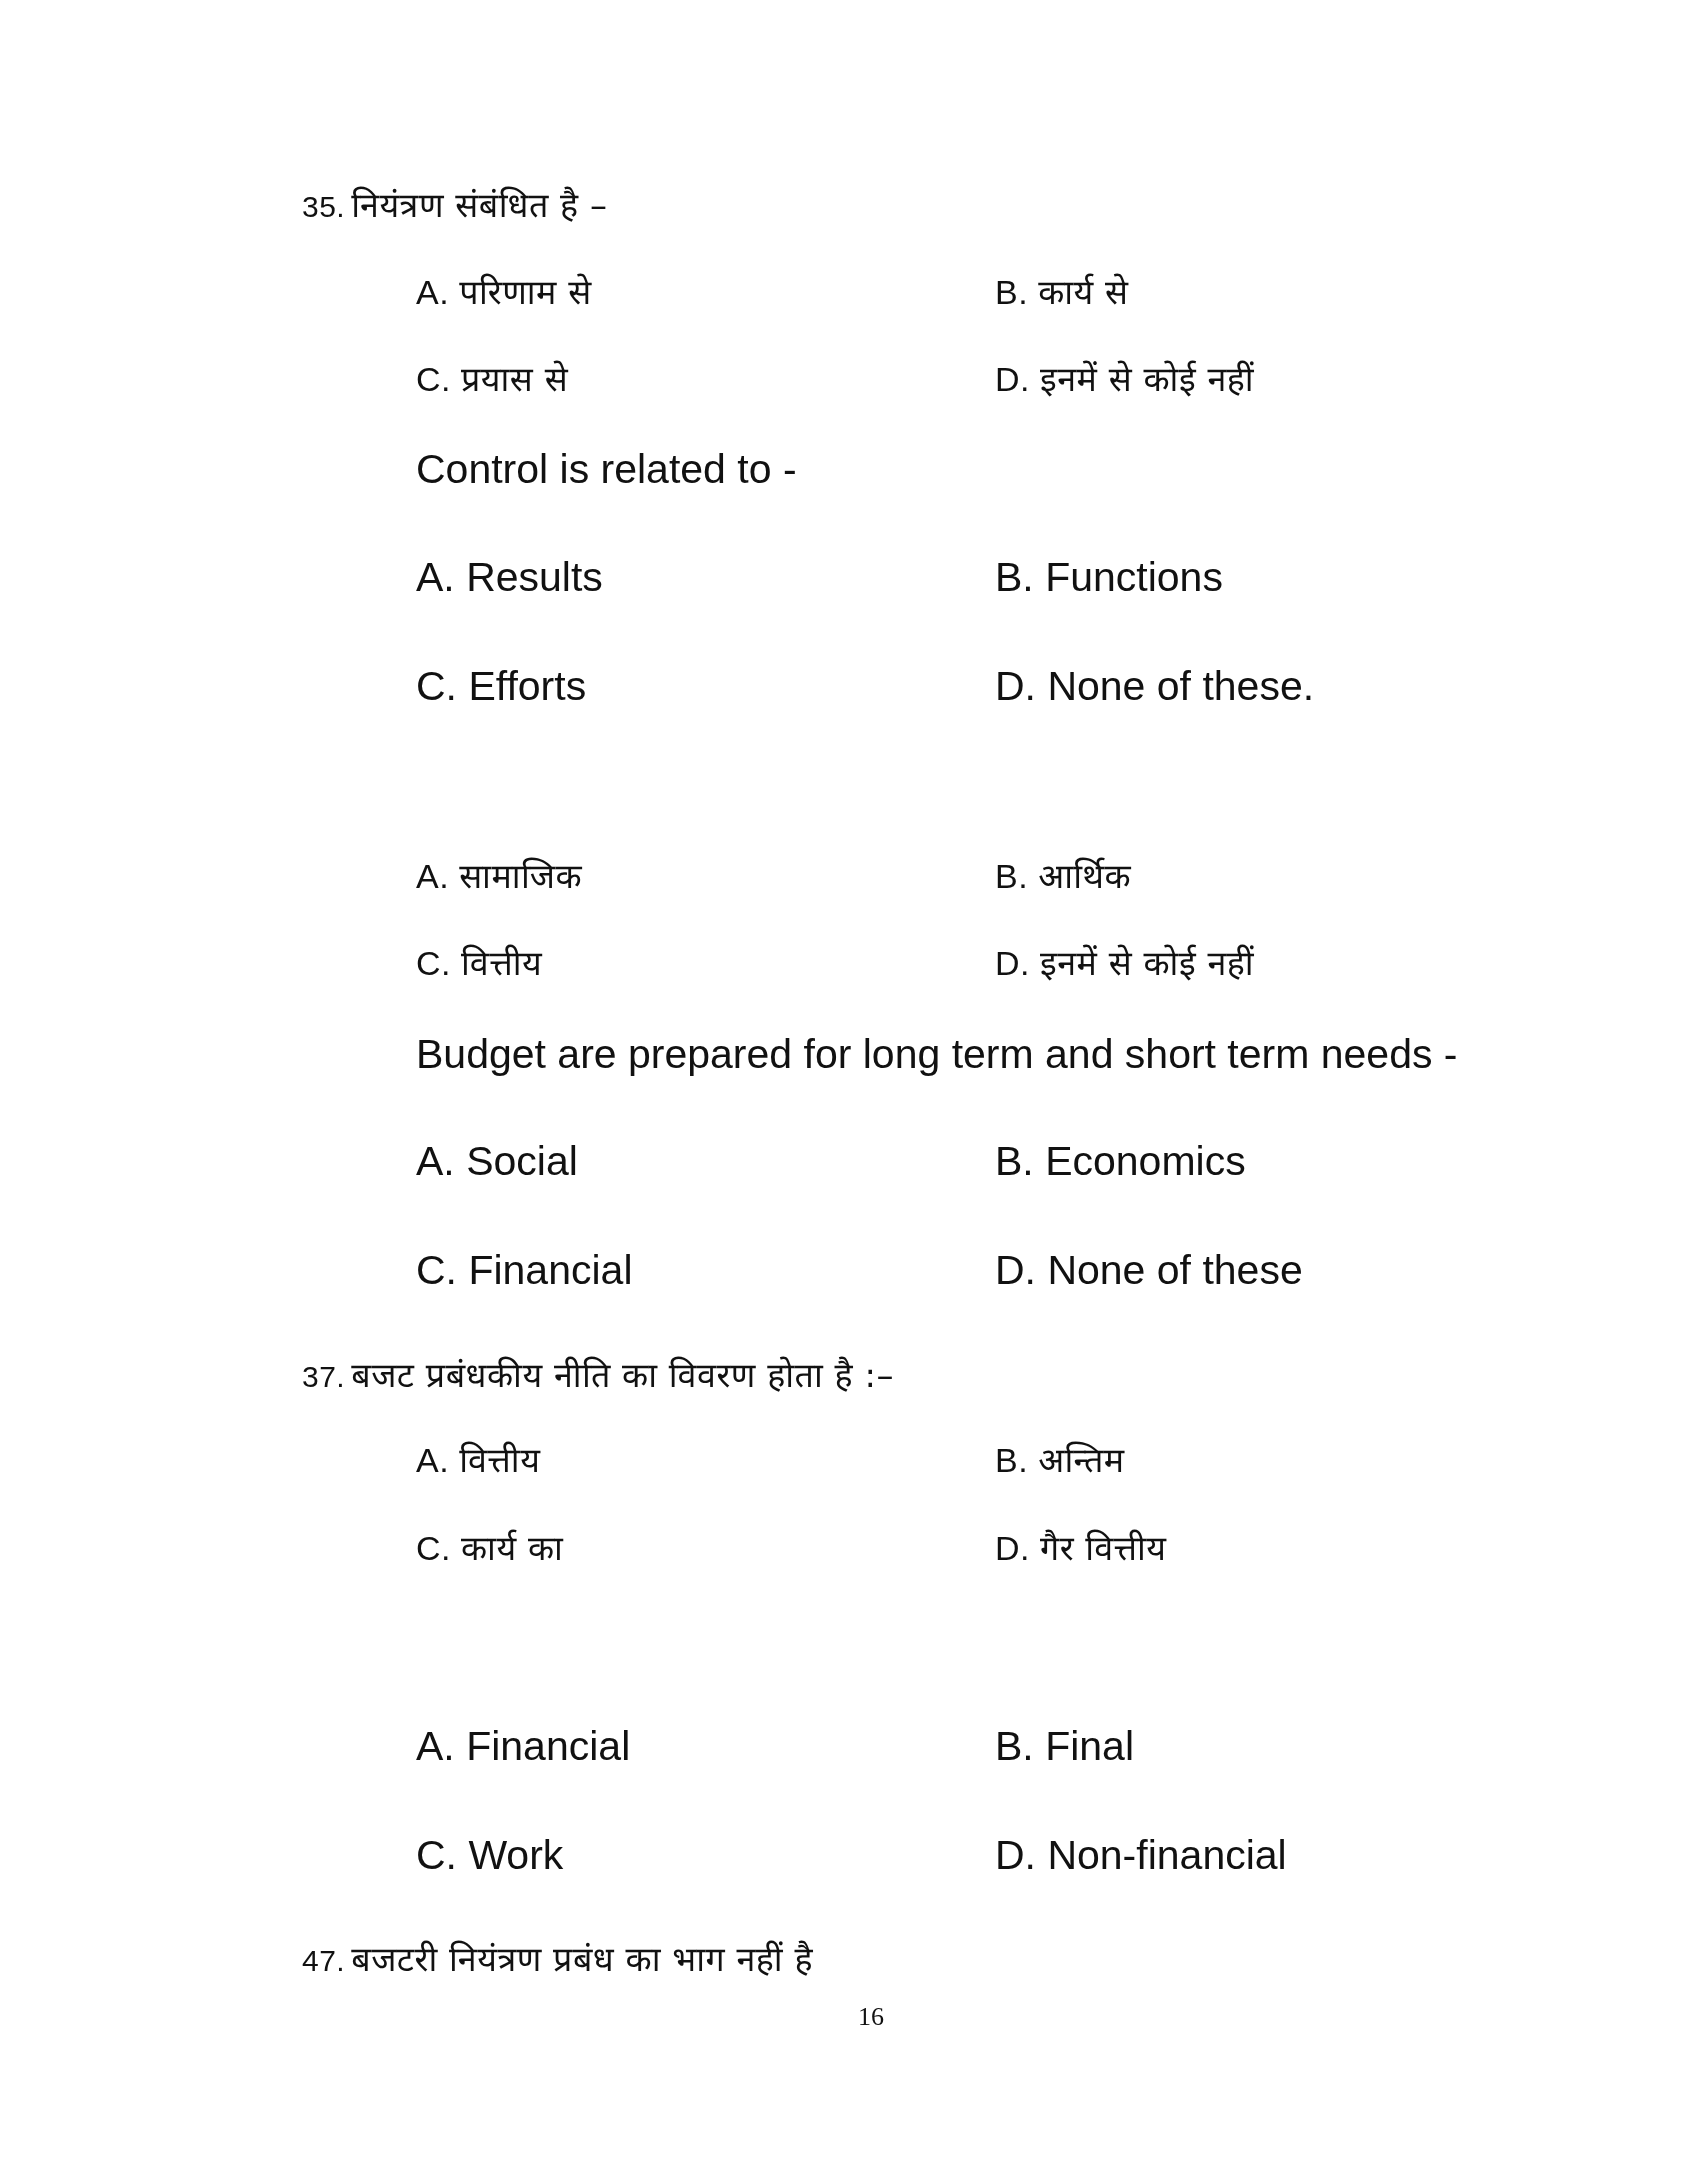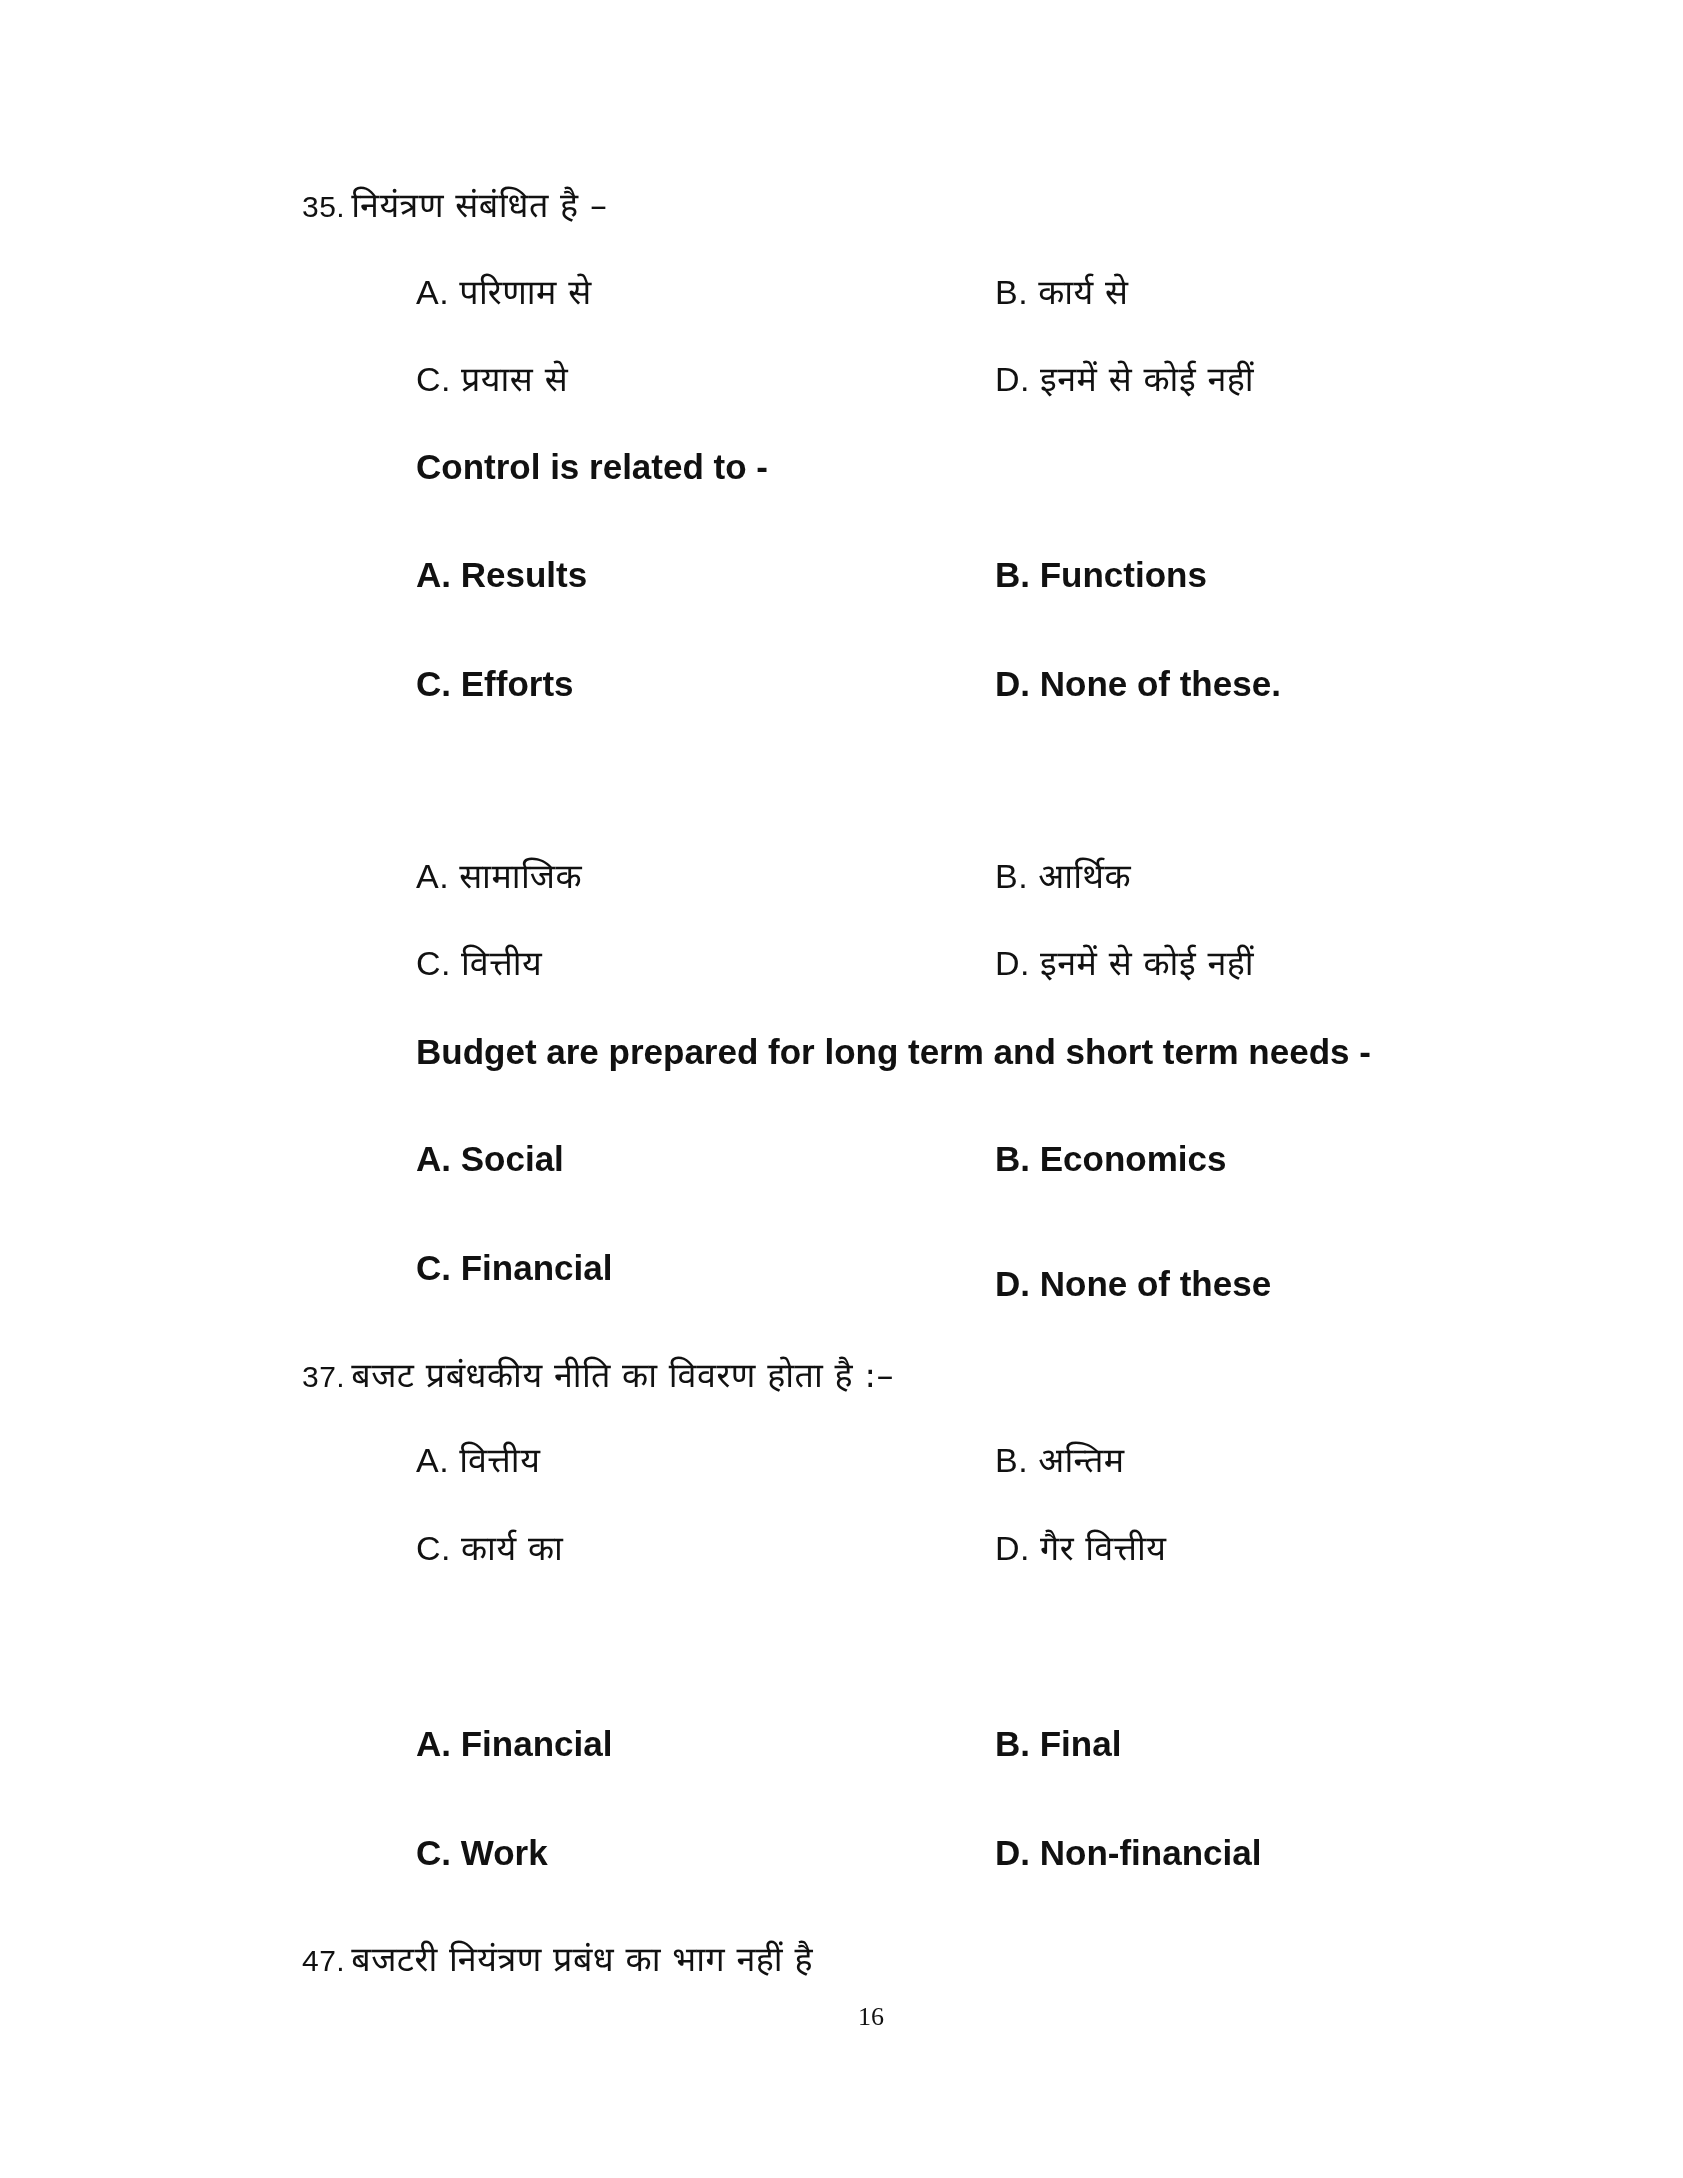--- a/index.html
+++ b/index.html
@@ -36,22 +36,21 @@
       font-size: 30px;
       margin-right: 6px;
     }
     .opt-letter {
       font-family: "Liberation Sans", sans-serif;
       font-size: 34px;
       margin-right: 10px;
     }
     .english {
       font-family: "Liberation Sans", sans-serif;
-      font-size: 35px;
-      font-weight: bold;
+      font-size: 41px;
     }
     .col-q { left: 302px; }
     .col-a { left: 416px; }
     .col-b { left: 995px; }
     .page-number {
       position: absolute;
       left: 0;
       width: 1742px;
       text-align: center;
       font-family: "Liberation Serif", serif;
@@ -108,21 +107,21 @@
   <div class="line col-a english" style="top:1034px;">Budget are prepared for long term and short term needs -</div>
   <div class="line col-a english" style="top:1141px;">
     <span>A.</span> <span>Social</span>
   </div>
   <div class="line col-b english" style="top:1141px;">
     <span>B.</span> <span>Economics</span>
   </div>
   <div class="line col-a english" style="top:1250px;">
     <span>C.</span> <span>Financial</span>
   </div>
-  <div class="line col-b english" style="top:1250px;margin-top:16px;">
+  <div class="line col-b english" style="top:1250px;">
     <span>D.</span> <span>None of these</span>
   </div>
 
   <div class="line col-q hindi" style="top:1358px;">
     <span class="qnum">37.</span><span>बजट प्रबंधकीय नीति का विवरण होता है :–</span>
   </div>
   <div class="line col-a hindi" style="top:1443px;">
     <span class="opt-letter">A.</span><span>वित्तीय</span>
   </div>
   <div class="line col-b hindi" style="top:1443px;">

